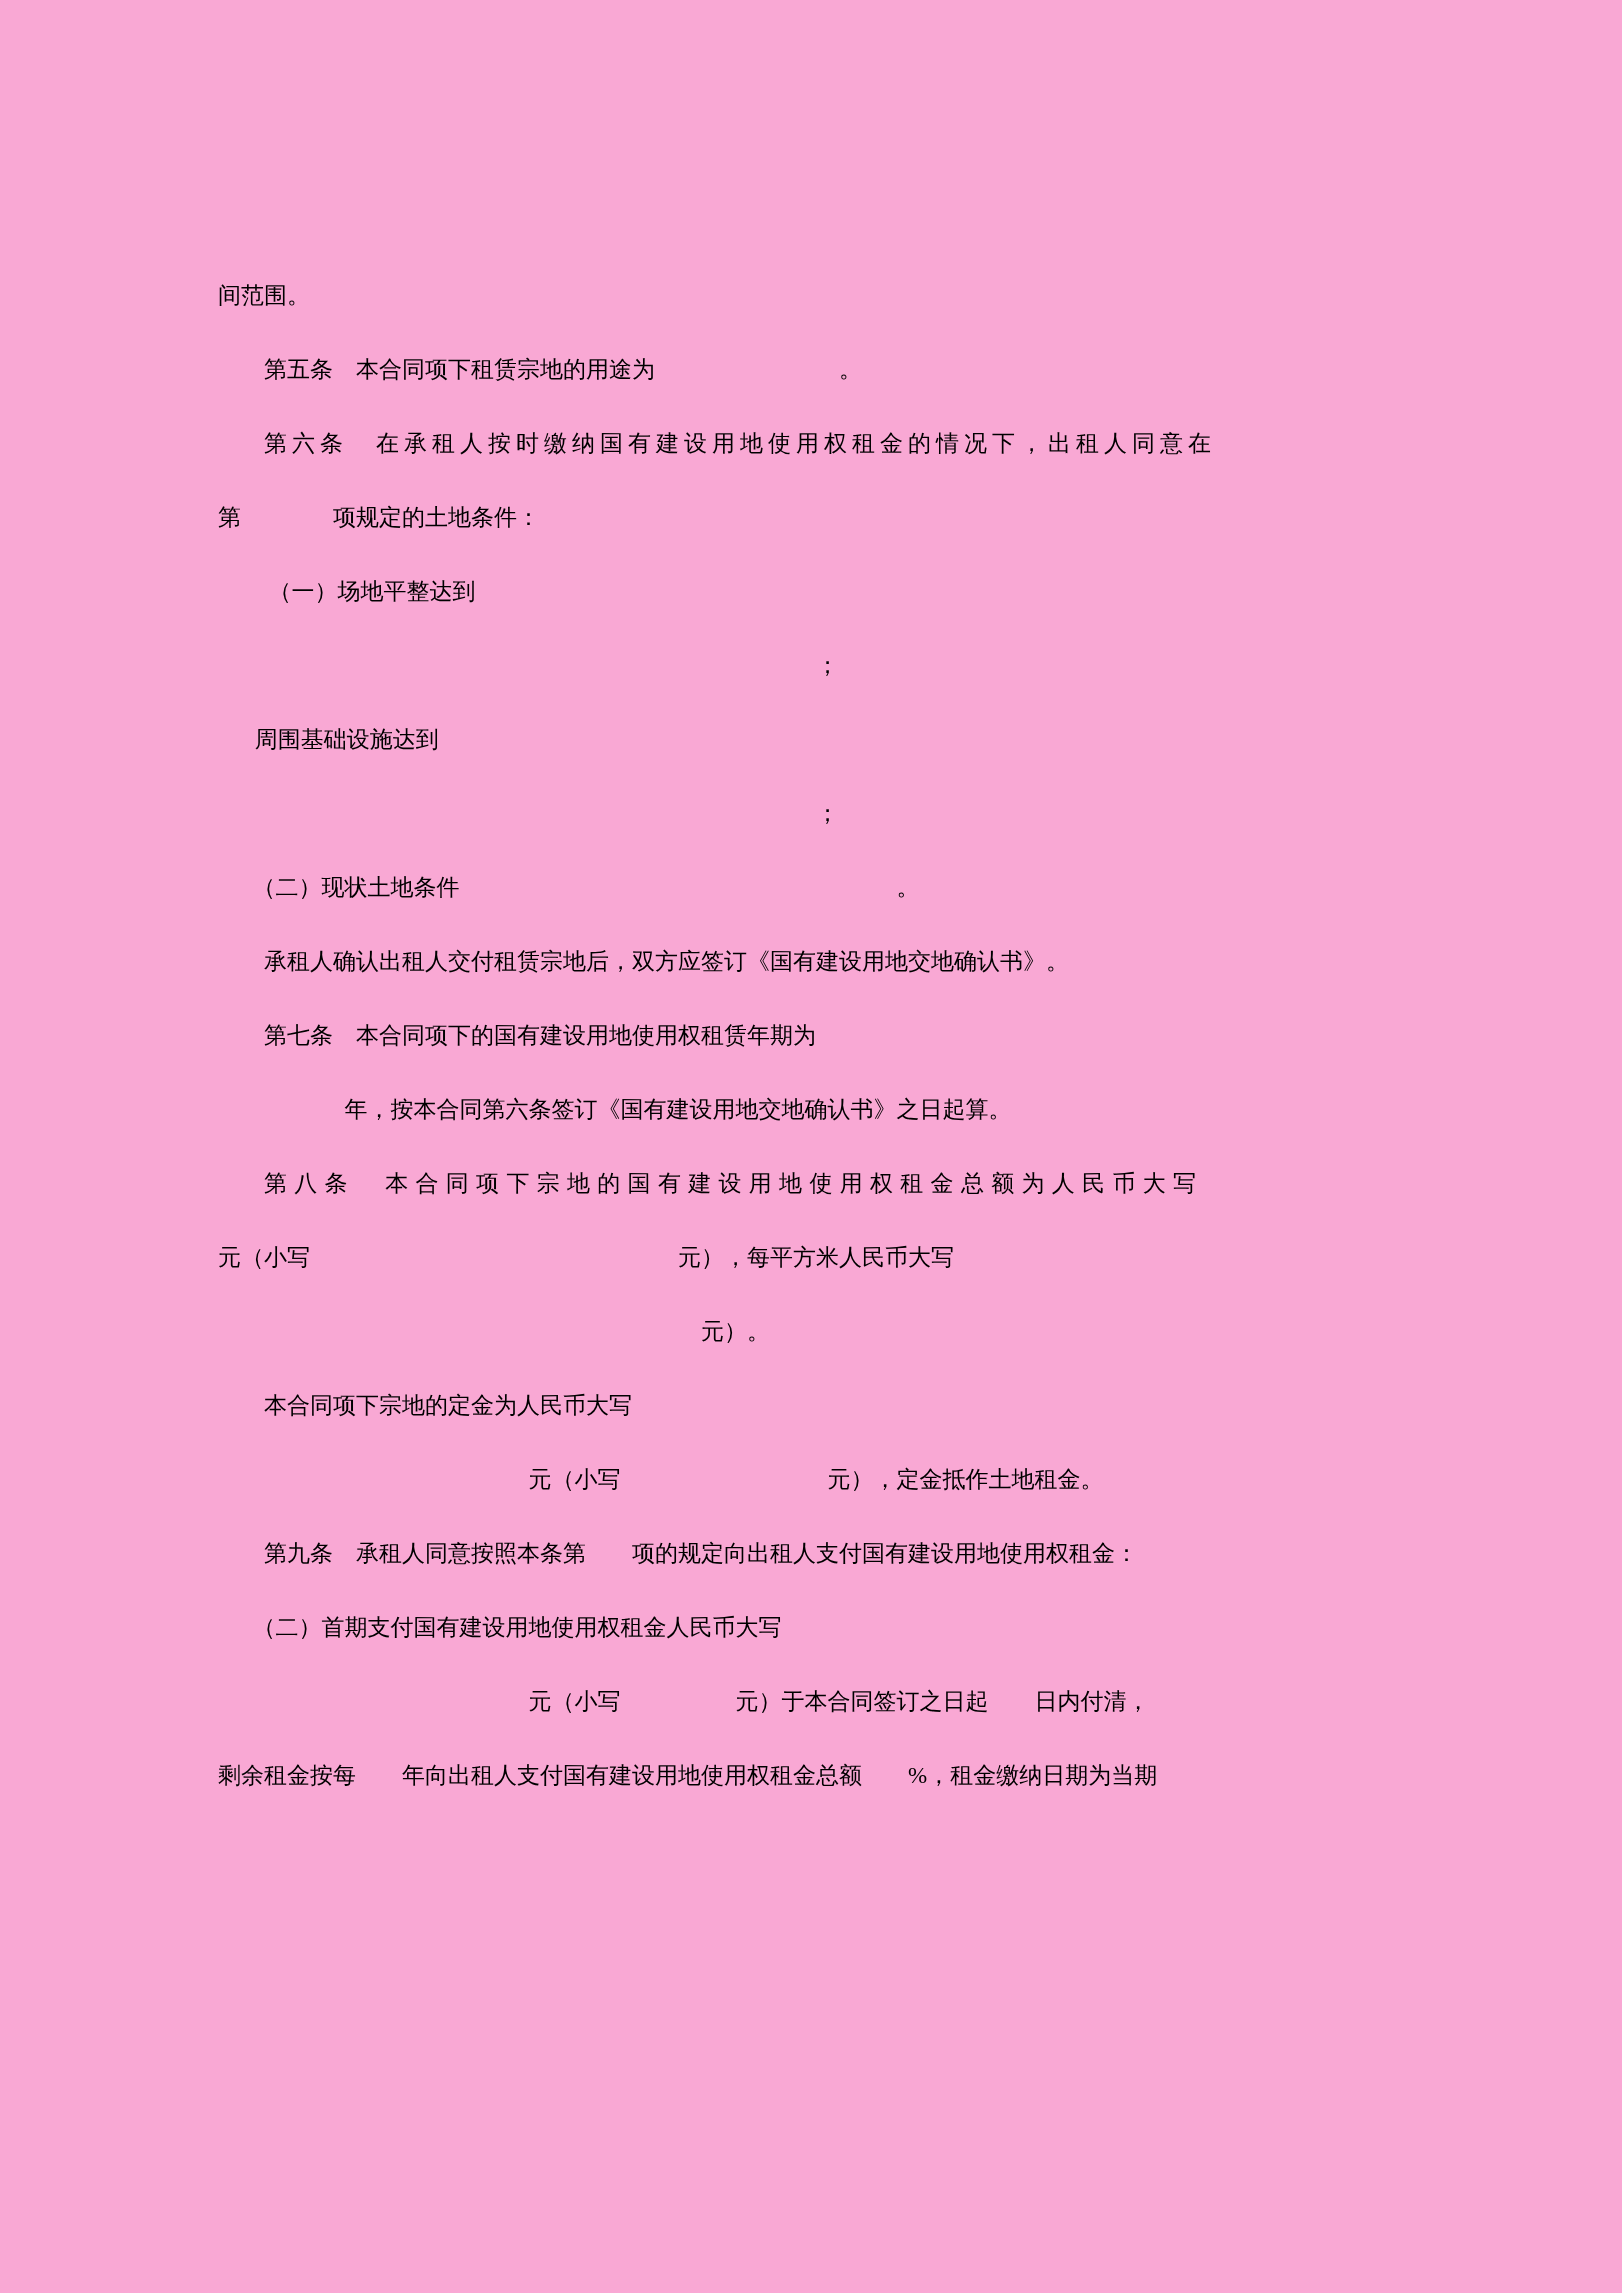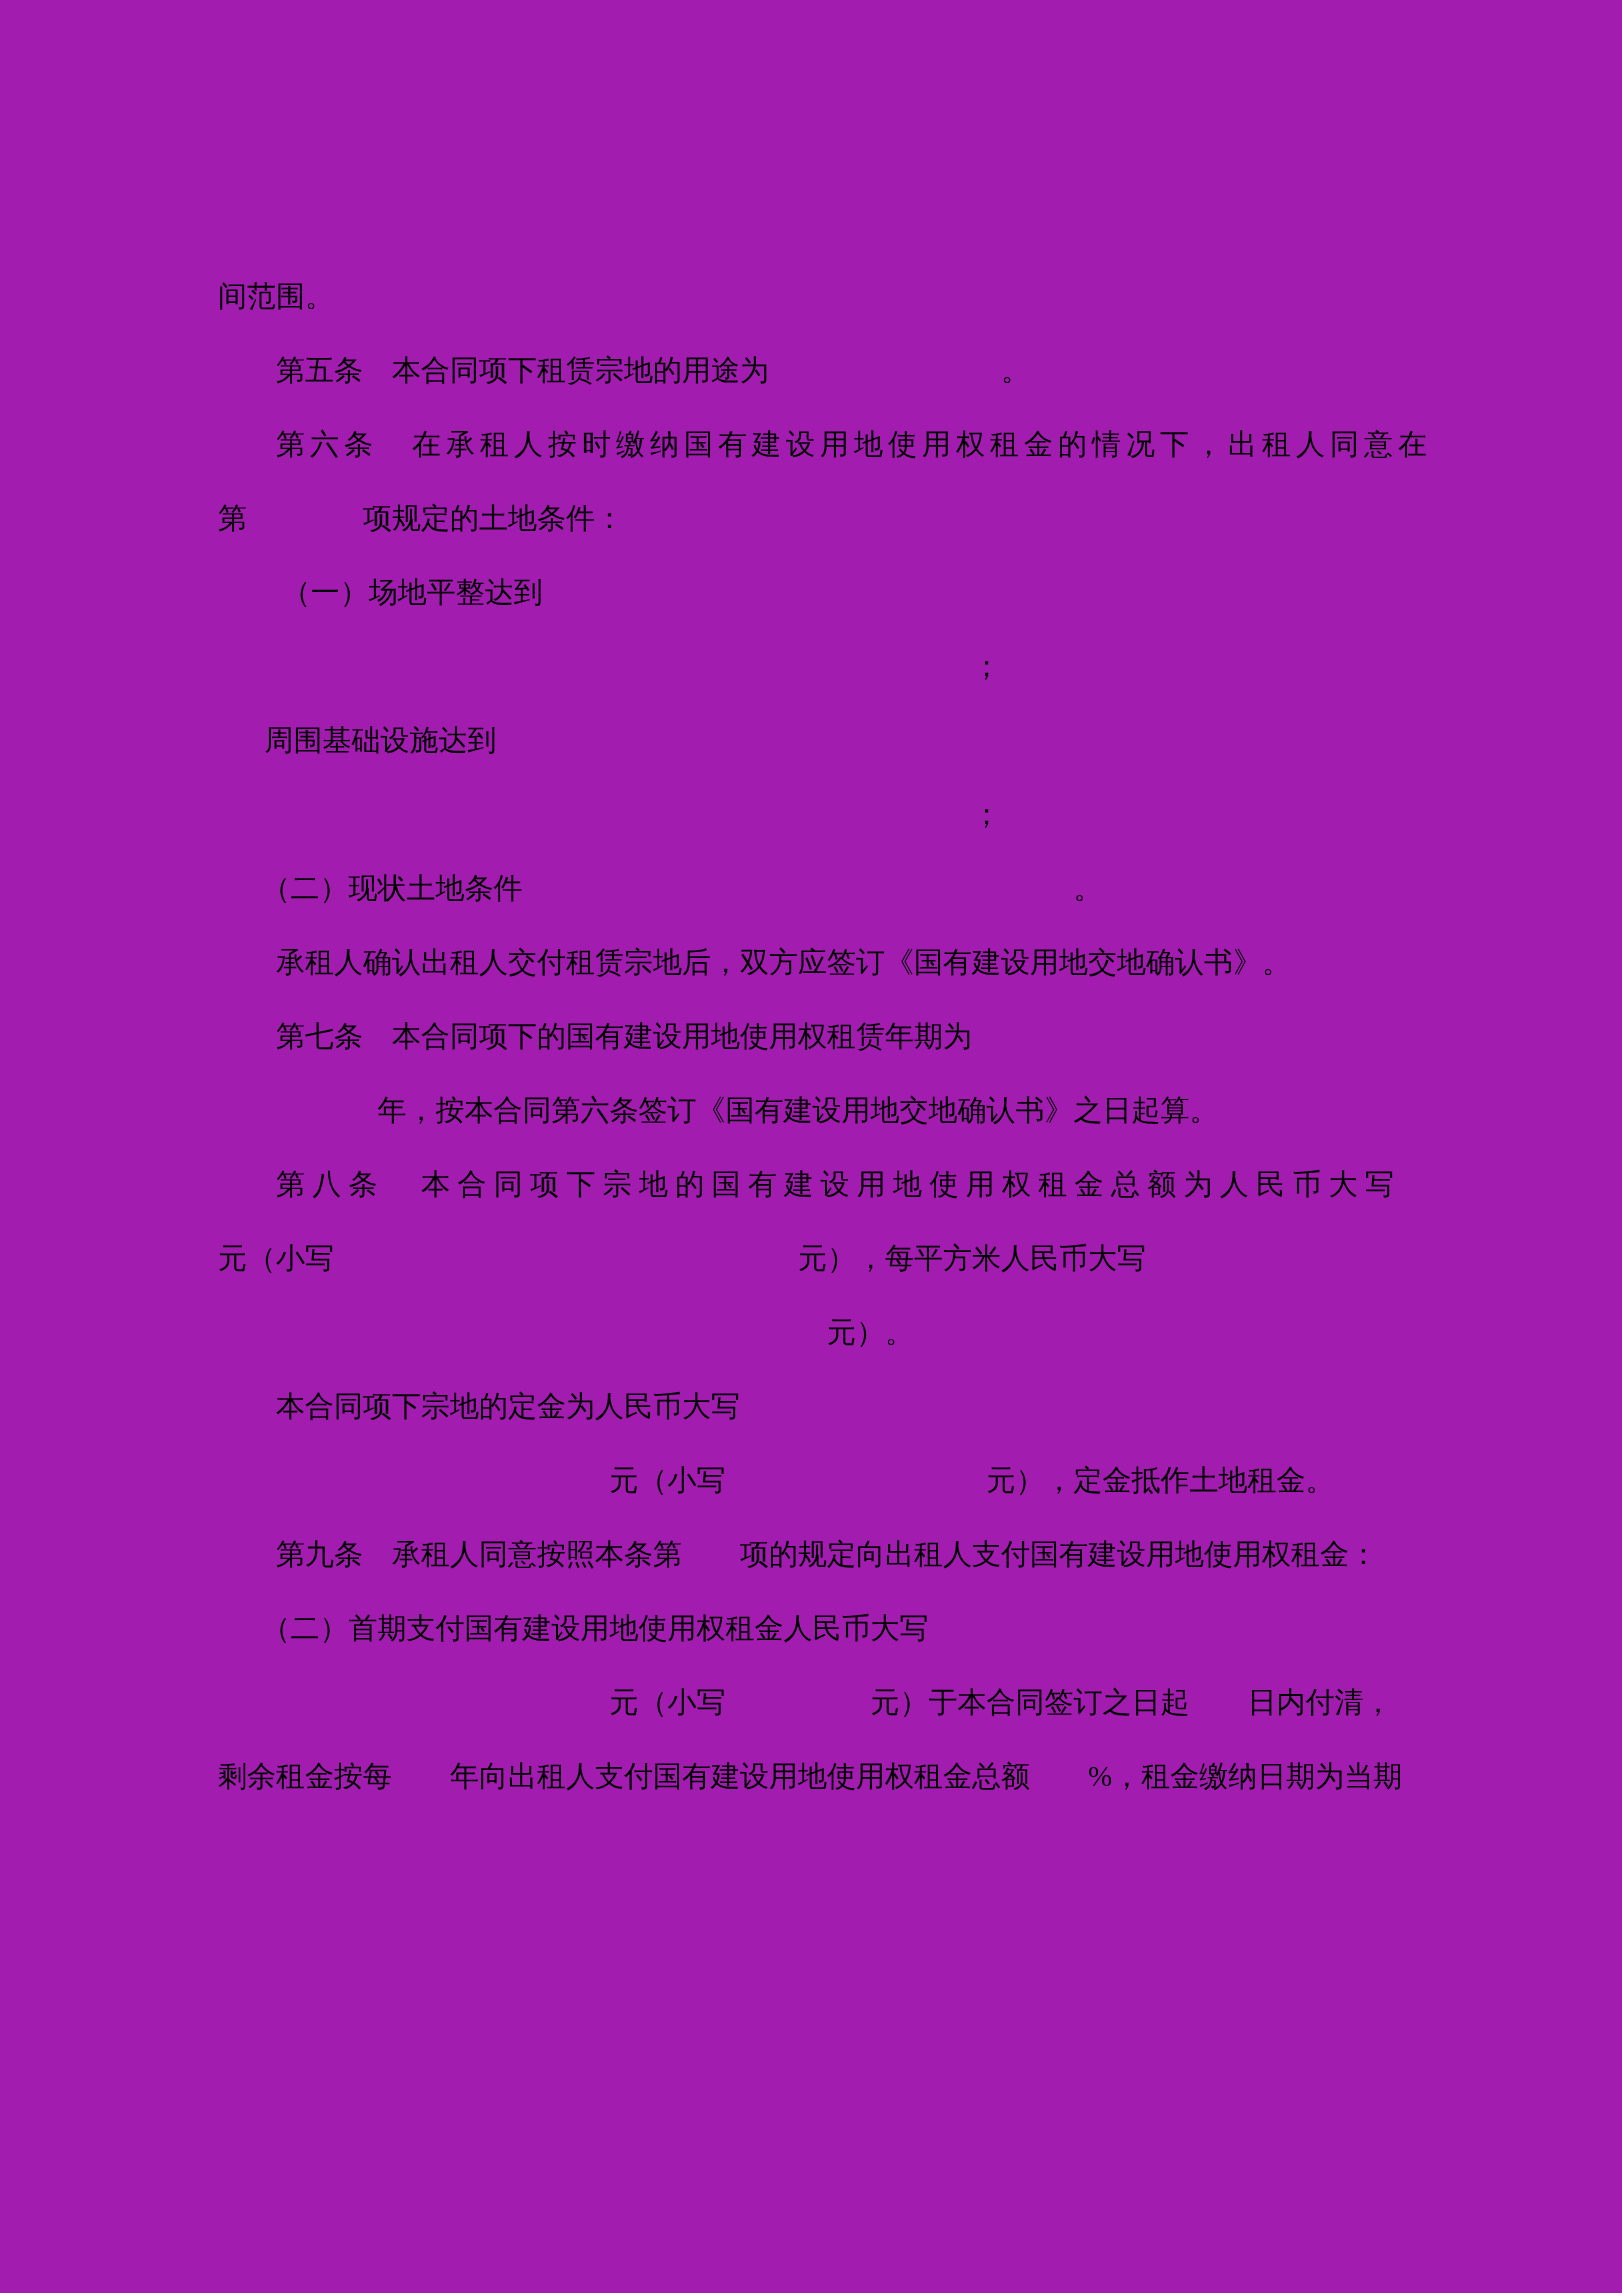--- a/index.html
+++ b/index.html
@@ -4,24 +4,24 @@
   <style>
     html, body {
       margin: 0;
       padding: 0;
       background: #ffffff;
     }
     .page {
       position: relative;
       width: 1623px;
       height: 2294px;
-      background: #a21caf;
+      background: #f9a8d4;
       color: #000000;
       font-family: "Liberation Serif", "DejaVu Serif", serif;
-      font-size: 29px;
+      font-size: 23px;
       overflow: hidden;
     }
     .content {
       position: absolute;
       left: 218px;
       top: 259px;
       width: 1186px;
     }
     .line {
       margin: 0;
@@ -35,21 +35,21 @@
     .indent-16  { text-indent: 1.6em; }
     .indent-15  { text-indent: 1.5em; }
     
     .ml-55  { margin-left: 5.5em; font-family: Liberation Serif, serif; }
     .ml-135 { margin-left: 13.5em; }
     .ml-21  { margin-left: 21em; }
     .ml-255 { margin-left: 25.5em; }
     .ml-26  { margin-left: 26em; }
     
     .ls-15 { letter-spacing: 1.4px; }
-    .ls-55 { letter-spacing: 5px; text-align: center; }
+    .ls-55 { letter-spacing: 5px; }
     .ls-80 { letter-spacing: 7.3px; }
   </style>
 </head>
 <body>
 
 <div class="page">
   <div class="content">
 
     <p class="line">间范围。</p>
     <p class="line indent-2">第五条　本合同项下租赁宗地的用途为　　　　　　　　。</p>

